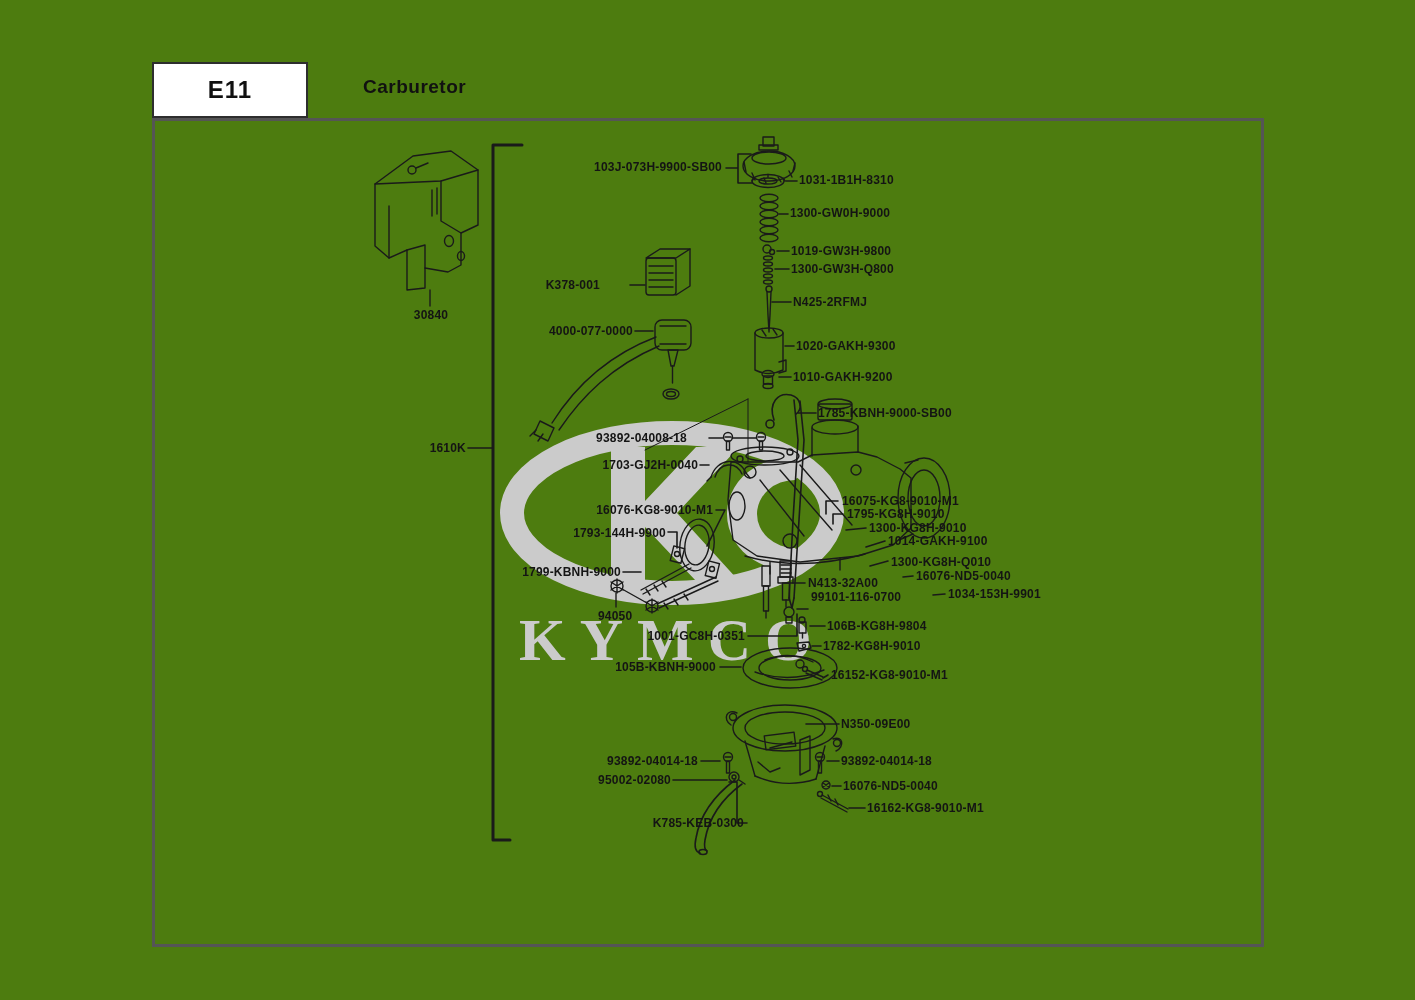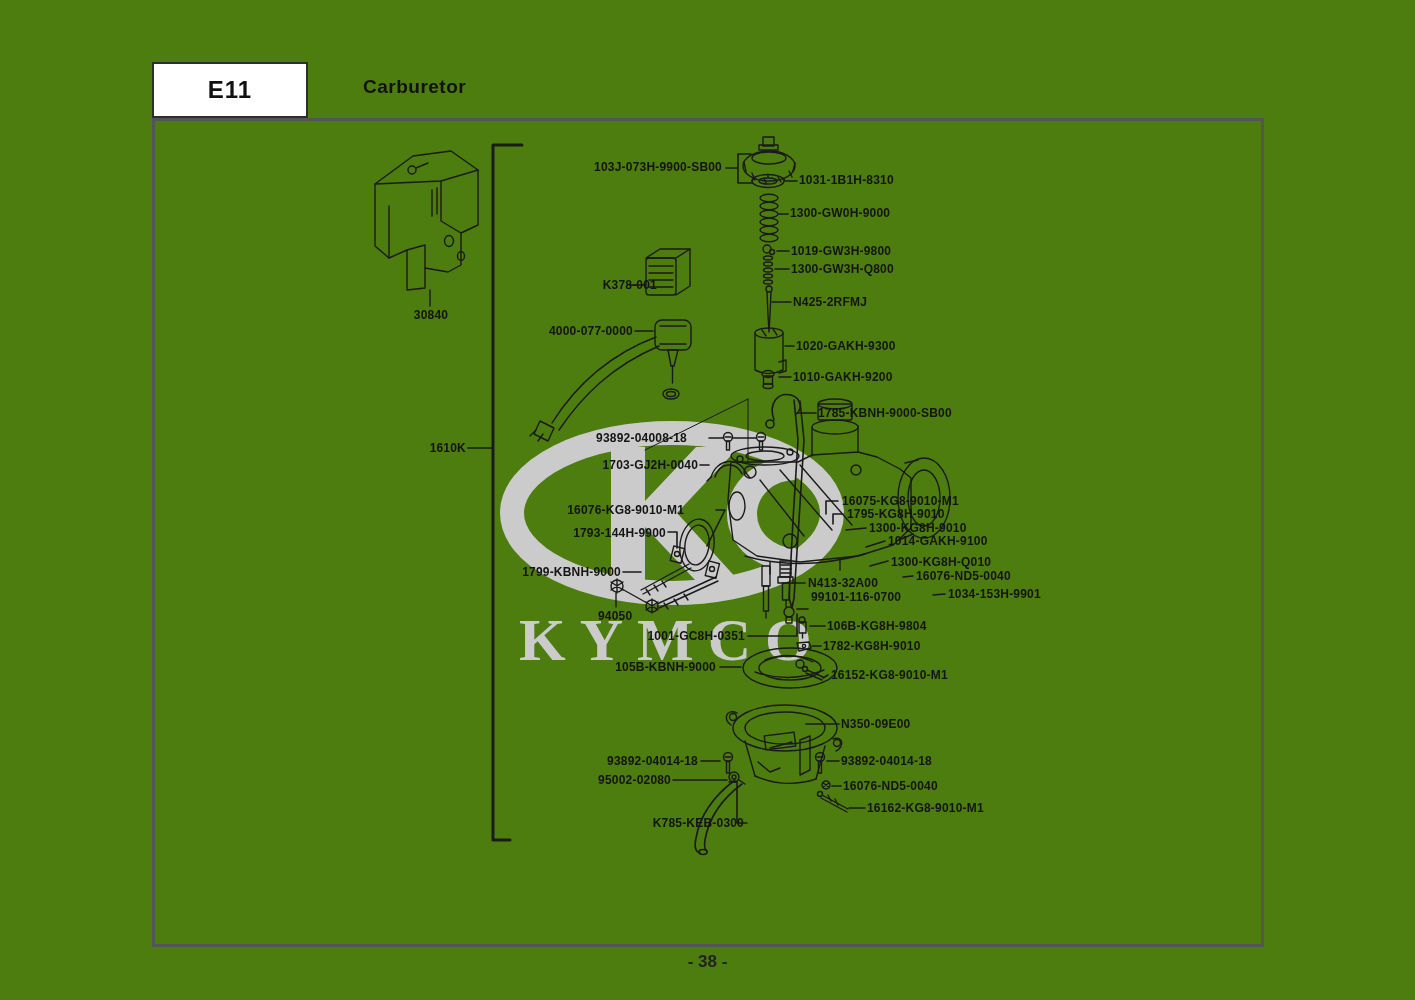--- a/index.html
+++ b/index.html
@@ -359,46 +359,45 @@
 
   <div class="plabel" style="right:693px;top:161px;text-align:right">103J-073H-9900-SB00</div>
   <div class="plabel" style="left:799px;top:174px">1031-1B1H-8310</div>
   <div class="plabel" style="left:790px;top:207px">1300-GW0H-9000</div>
   <div class="plabel" style="left:791px;top:245px">1019-GW3H-9800</div>
   <div class="plabel" style="left:791px;top:263px">1300-GW3H-Q800</div>
   <div class="plabel" style="left:793px;top:296px">N425-2RFMJ</div>
   <div class="plabel" style="left:796px;top:340px">1020-GAKH-9300</div>
   <div class="plabel" style="left:793px;top:371px">1010-GAKH-9200</div>
   <div class="plabel" style="left:405px;top:309px;width:52px;text-align:center">30840</div>
-  <div class="plabel" style="right:758px;top:279px;text-align:center">K378-001</div>
+  <div class="plabel" style="right:815px;top:279px;text-align:center">K378-001</div>
   <div class="plabel" style="right:782px;top:325px;text-align:right">4000-077-0000</div>
   <div class="plabel" style="right:949px;top:442px;text-align:center">1610K</div>
   <div class="plabel" style="left:818px;top:407px">1785-KBNH-9000-SB00</div>
   <div class="plabel" style="right:728px;top:432px;text-align:right">93892-04008-18</div>
   <div class="plabel" style="right:717px;top:459px;text-align:center">1703-GJ2H-0040</div>
   <div class="plabel" style="left:842px;top:495px">16075-KG8-9010-M1</div>
   <div class="plabel" style="left:847px;top:508px">1795-KG8H-9010</div>
   <div class="plabel" style="left:869px;top:522px">1300-KG8H-9010</div>
   <div class="plabel" style="left:888px;top:535px">1014-GAKH-9100</div>
   <div class="plabel" style="left:891px;top:556px">1300-KG8H-Q010</div>
   <div class="plabel" style="left:916px;top:570px">16076-ND5-0040</div>
   <div class="plabel" style="left:948px;top:588px">1034-153H-9901</div>
-  <div class="plabel" style="right:731px;top:504px;text-align:left">16076-KG8-9010-M1</div>
+  <div class="plabel" style="right:702px;top:504px;text-align:left">16076-KG8-9010-M1</div>
   <div class="plabel" style="right:749px;top:527px;text-align:right">1793-144H-9900</div>
   <div class="plabel" style="right:794px;top:566px;text-align:right">1799-KBNH-9000</div>
   <div class="plabel" style="left:598px;top:610px">94050</div>
   <div class="plabel" style="left:808px;top:577px">N413-32A00</div>
   <div class="plabel" style="left:811px;top:591px">99101-116-0700</div>
   <div class="plabel" style="right:670px;top:630px;text-align:right">1001-GC8H-0351</div>
   <div class="plabel" style="left:827px;top:620px">106B-KG8H-9804</div>
   <div class="plabel" style="left:823px;top:640px">1782-KG8H-9010</div>
   <div class="plabel" style="right:699px;top:661px;text-align:center">105B-KBNH-9000</div>
   <div class="plabel" style="left:831px;top:669px">16152-KG8-9010-M1</div>
   <div class="plabel" style="left:841px;top:718px">N350-09E00</div>
   <div class="plabel" style="right:717px;top:755px;text-align:right">93892-04014-18</div>
   <div class="plabel" style="left:841px;top:755px">93892-04014-18</div>
   <div class="plabel" style="right:744px;top:774px;text-align:right">95002-02080</div>
   <div class="plabel" style="left:843px;top:780px">16076-ND5-0040</div>
   <div class="plabel" style="left:867px;top:802px">16162-KG8-9010-M1</div>
   <div class="plabel" style="right:671px;top:817px;text-align:right">K785-KEB-0300</div>
 
-  <div class="footer-page">- 38 -</div>
 </div>
 
 </body></html>

